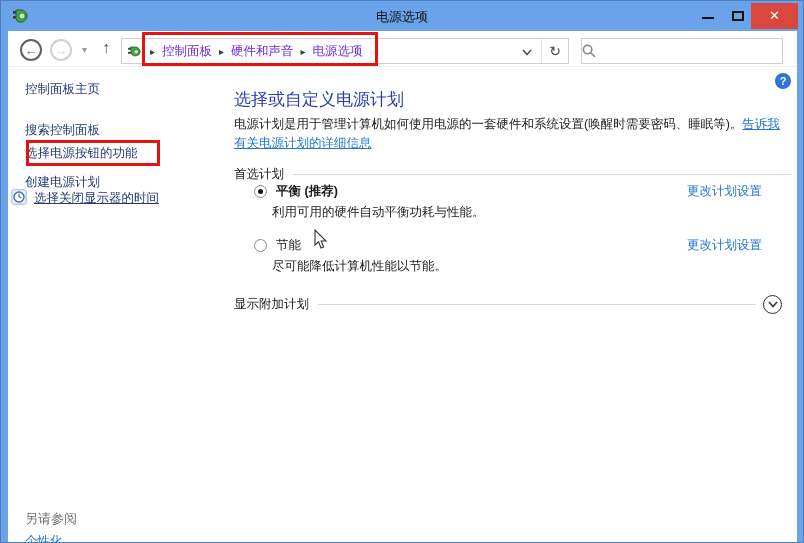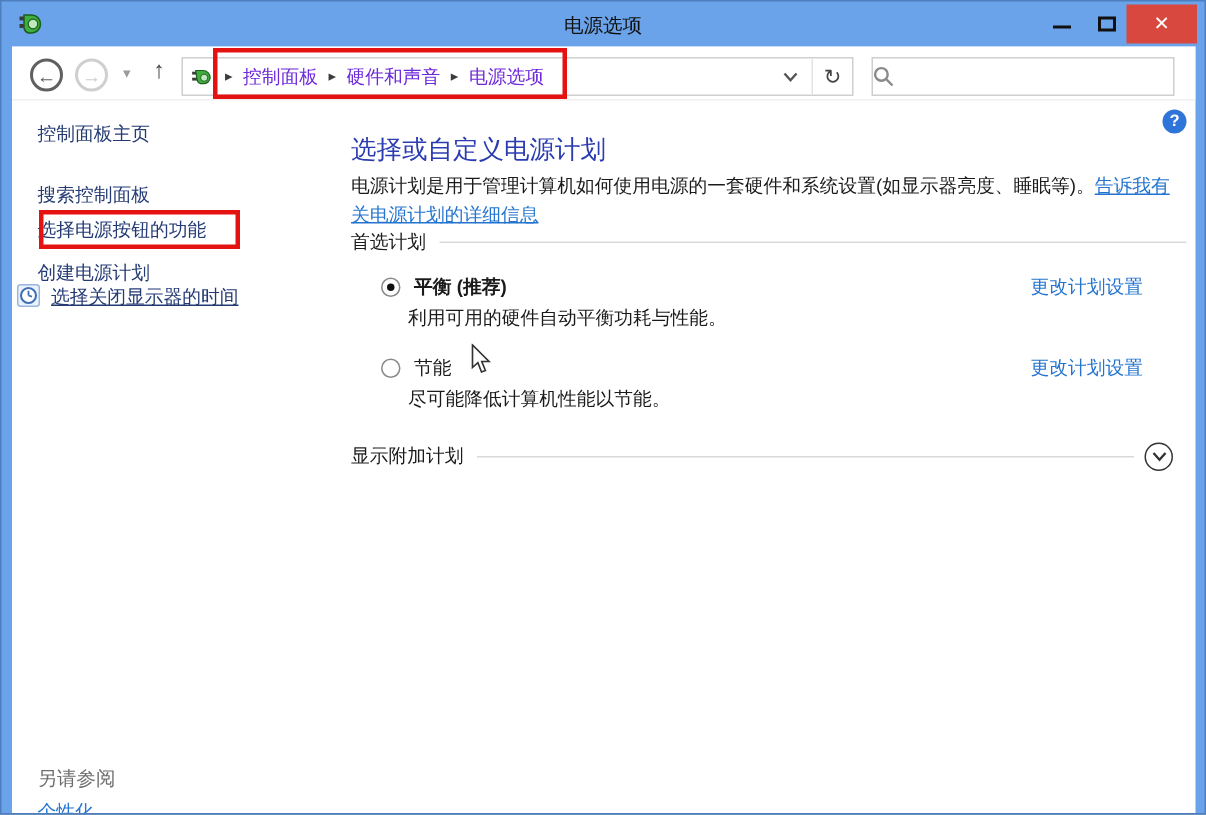--- a/index.html
+++ b/index.html
@@ -76,21 +76,21 @@
   .task-2 { top:137px;margin-top:6px; }
   .task-3 { top:159px; left:26px;text-decoration:underline; }
   .clock-icon { position:absolute; left:3px; top:158px; width:16px; height:16px; }
   .see-also { position:absolute; left:17px; top:479px; font-size:13px; color:#6e6e6e; }
   .see-also-link { position:absolute; left:17px; top:502px; font-size:12.5px; color:#2575d0; cursor:pointer; }
   
   .main-heading { position:absolute; left:226px; top:57px; font-size:17px; color:#2b3cb0; font-weight:400; }
   .intro { position:absolute; left:226px; top:84px; width:557px; font-size:12.5px; line-height:19px; color:#1a1a1a; }
   .intro a, .plan-action, .intro-link { color:#2575d0; text-decoration:underline; cursor:pointer; }
   .group-row { position:absolute; left:226px; display:flex; align-items:center; }
-  .group-preferred { top:122px; width:557px; }
+  .group-preferred { top:135px; width:557px; }
   .group-additional { top:264px; width:548px; }
   .group-label { font-size:12.5px; color:#1a1a1a; flex:0 0 auto; }
   .group-line { flex:1 1 auto; height:1px; background:#d9d9d9; margin-left:9px; }
   .group-additional .group-line { margin-right:7px; }
   .expand-btn {
     flex:0 0 auto; width:19px; height:19px; border:1px solid #333; border-radius:50%;
     display:flex; align-items:center; justify-content:center; background:#fff; cursor:pointer;
   }
   .plan-row { position:absolute; left:246px; width:508px; height:18px; }
   .plan-1 { top:152px; }
@@ -187,21 +187,21 @@
       <rect x="0.8" y="0.8" width="14.4" height="14.4" rx="2" fill="#eaf2fb" stroke="#9ab6dd" stroke-width="1"></rect>
       <circle cx="8" cy="8" r="5" fill="#fff" stroke="#3f6fb4" stroke-width="1.4"></circle>
       <line x1="8" y1="8" x2="8" y2="4.8" stroke="#3f6fb4" stroke-width="1.2"></line>
       <line x1="8" y1="8" x2="10.4" y2="8.8" stroke="#3f6fb4" stroke-width="1.2"></line>
     </svg>
     <div class="side-item task-3">选择关闭显示器的时间</div>
     <div class="see-also">另请参阅</div>
     <div class="see-also-link">个性化</div>
 
     <div class="main-heading">选择或自定义电源计划</div>
-    <div class="intro"><span>电源计划是用于管理计算机如何使用电源的一套硬件和系统设置(如显示器亮度、睡眠等)。</span><span class="intro-link">告诉我有关电源计划的详细信息</span></div>
+    <div class="intro"><span>电源计划是用于管理计算机如何使用电源的一套硬件和系统设置(唤醒时需要密码、睡眠等)。</span><span class="intro-link">告诉我有关电源计划的详细信息</span></div>
 
     <div class="group-row group-preferred">
       <span class="group-label">首选计划</span>
       <span class="group-line"></span>
     </div>
 
     <div class="plan-row plan-1">
       <span class="radio checked"></span>
       <span class="plan-name bold">平衡 (推荐)</span>
       <a class="plan-action">更改计划设置</a>

